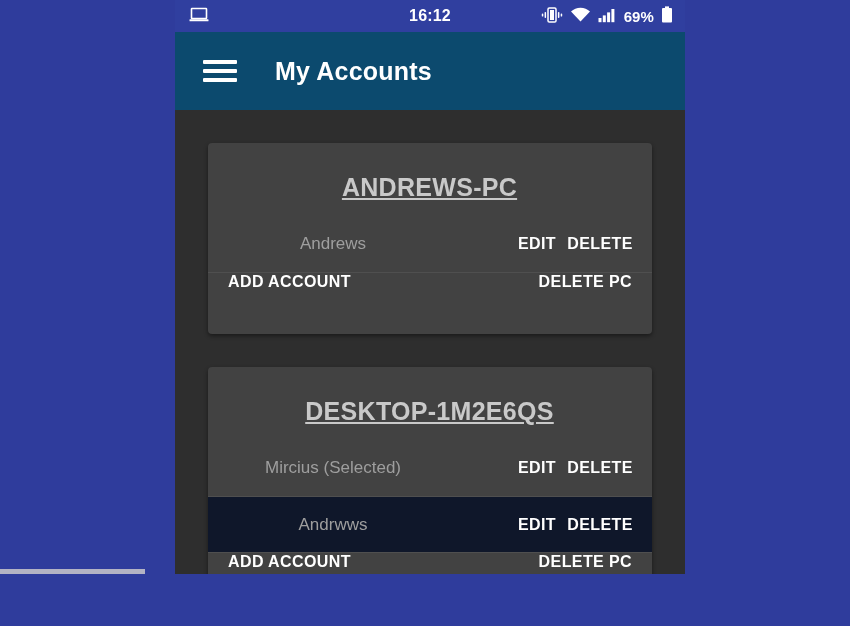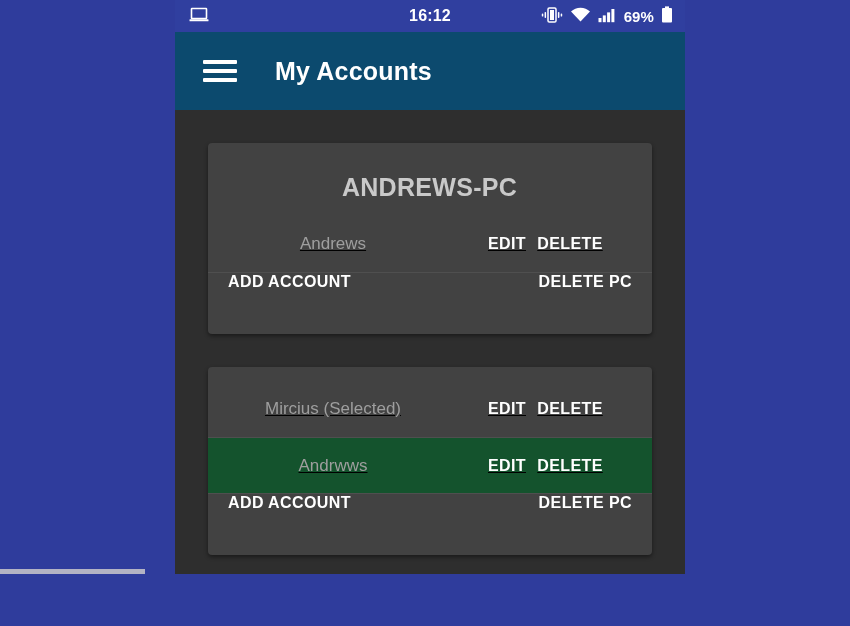--- a/index.html
+++ b/index.html
@@ -140,33 +140,33 @@
     overflow: hidden;
   }
 
   .card-title {
     text-align: center;
     color: #c9c9c9;
     font-size: 25px;
     font-weight: bold;
     padding: 30px 10px 0 9px;
     letter-spacing: .3px;
+    text-decoration: underline;
   }
 
   .account-rows { padding-top: 14px; }
 
   .account-row {
     display: flex;
     align-items: center;
     height: 56px;
-    padding: 0 38px;
+    padding: 0 8px;
     box-sizing: border-box;
-    text-decoration: underline;
-  }
-  .account-row.highlight { background: #14532d; }
+  }
+  .account-row.highlight { background: #0f172a; }
   .account-row + .account-row { border-top: 1px solid #4f4f4f; }
 
   .account-name {
     color: #9e9e9e;
     font-size: 17px;
     flex: 1 1 auto;
     text-align: center;
     padding-right: 10px;
   }
   .row-action {
@@ -276,20 +276,21 @@
           </div>
         </div>
 
         <div class="card-footer">
           <span class="footer-action">ADD ACCOUNT</span>
           <span class="footer-action">DELETE PC</span>
         </div>
       </div>
 
       <div class="card">
+        <div class="card-title">DESKTOP-1M2E6QS</div>
 
         <div class="account-rows">
           <div class="account-row">
             <span class="account-name">Mircius (Selected)</span>
             <span class="row-action edit">EDIT</span>
             <span class="row-action delete">DELETE</span>
           </div>
           <div class="account-row highlight">
             <span class="account-name">Andrwws</span>
             <span class="row-action edit">EDIT</span>

